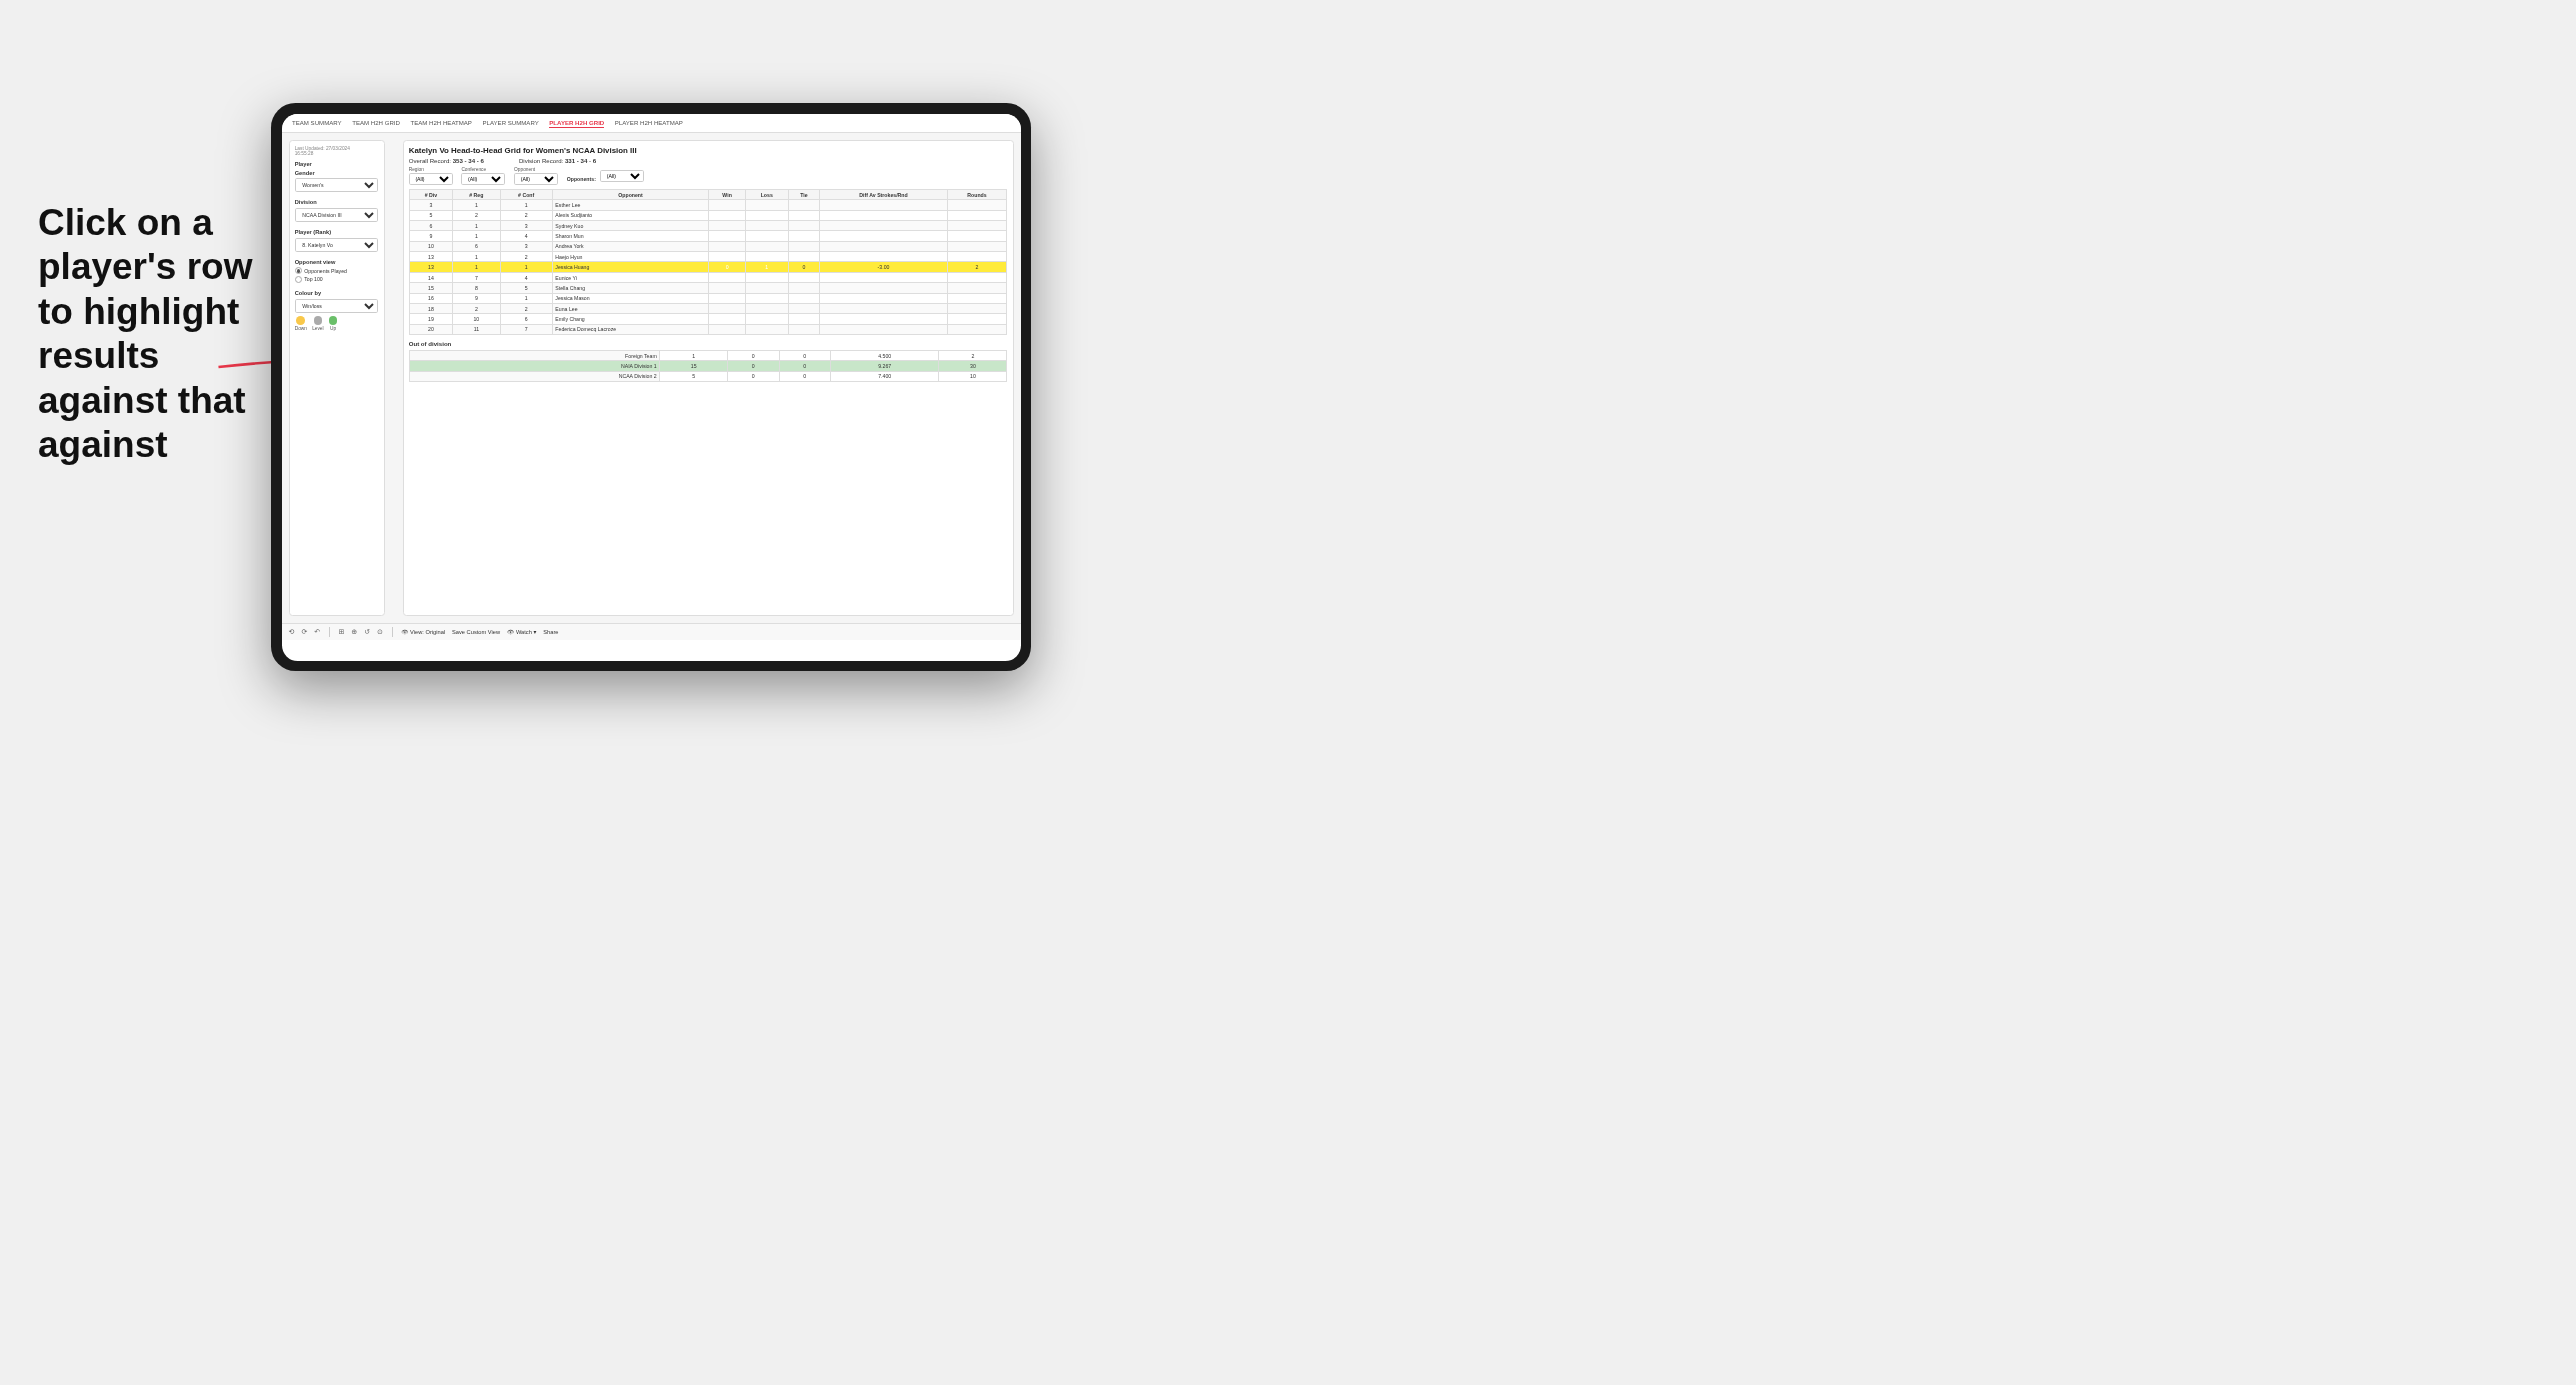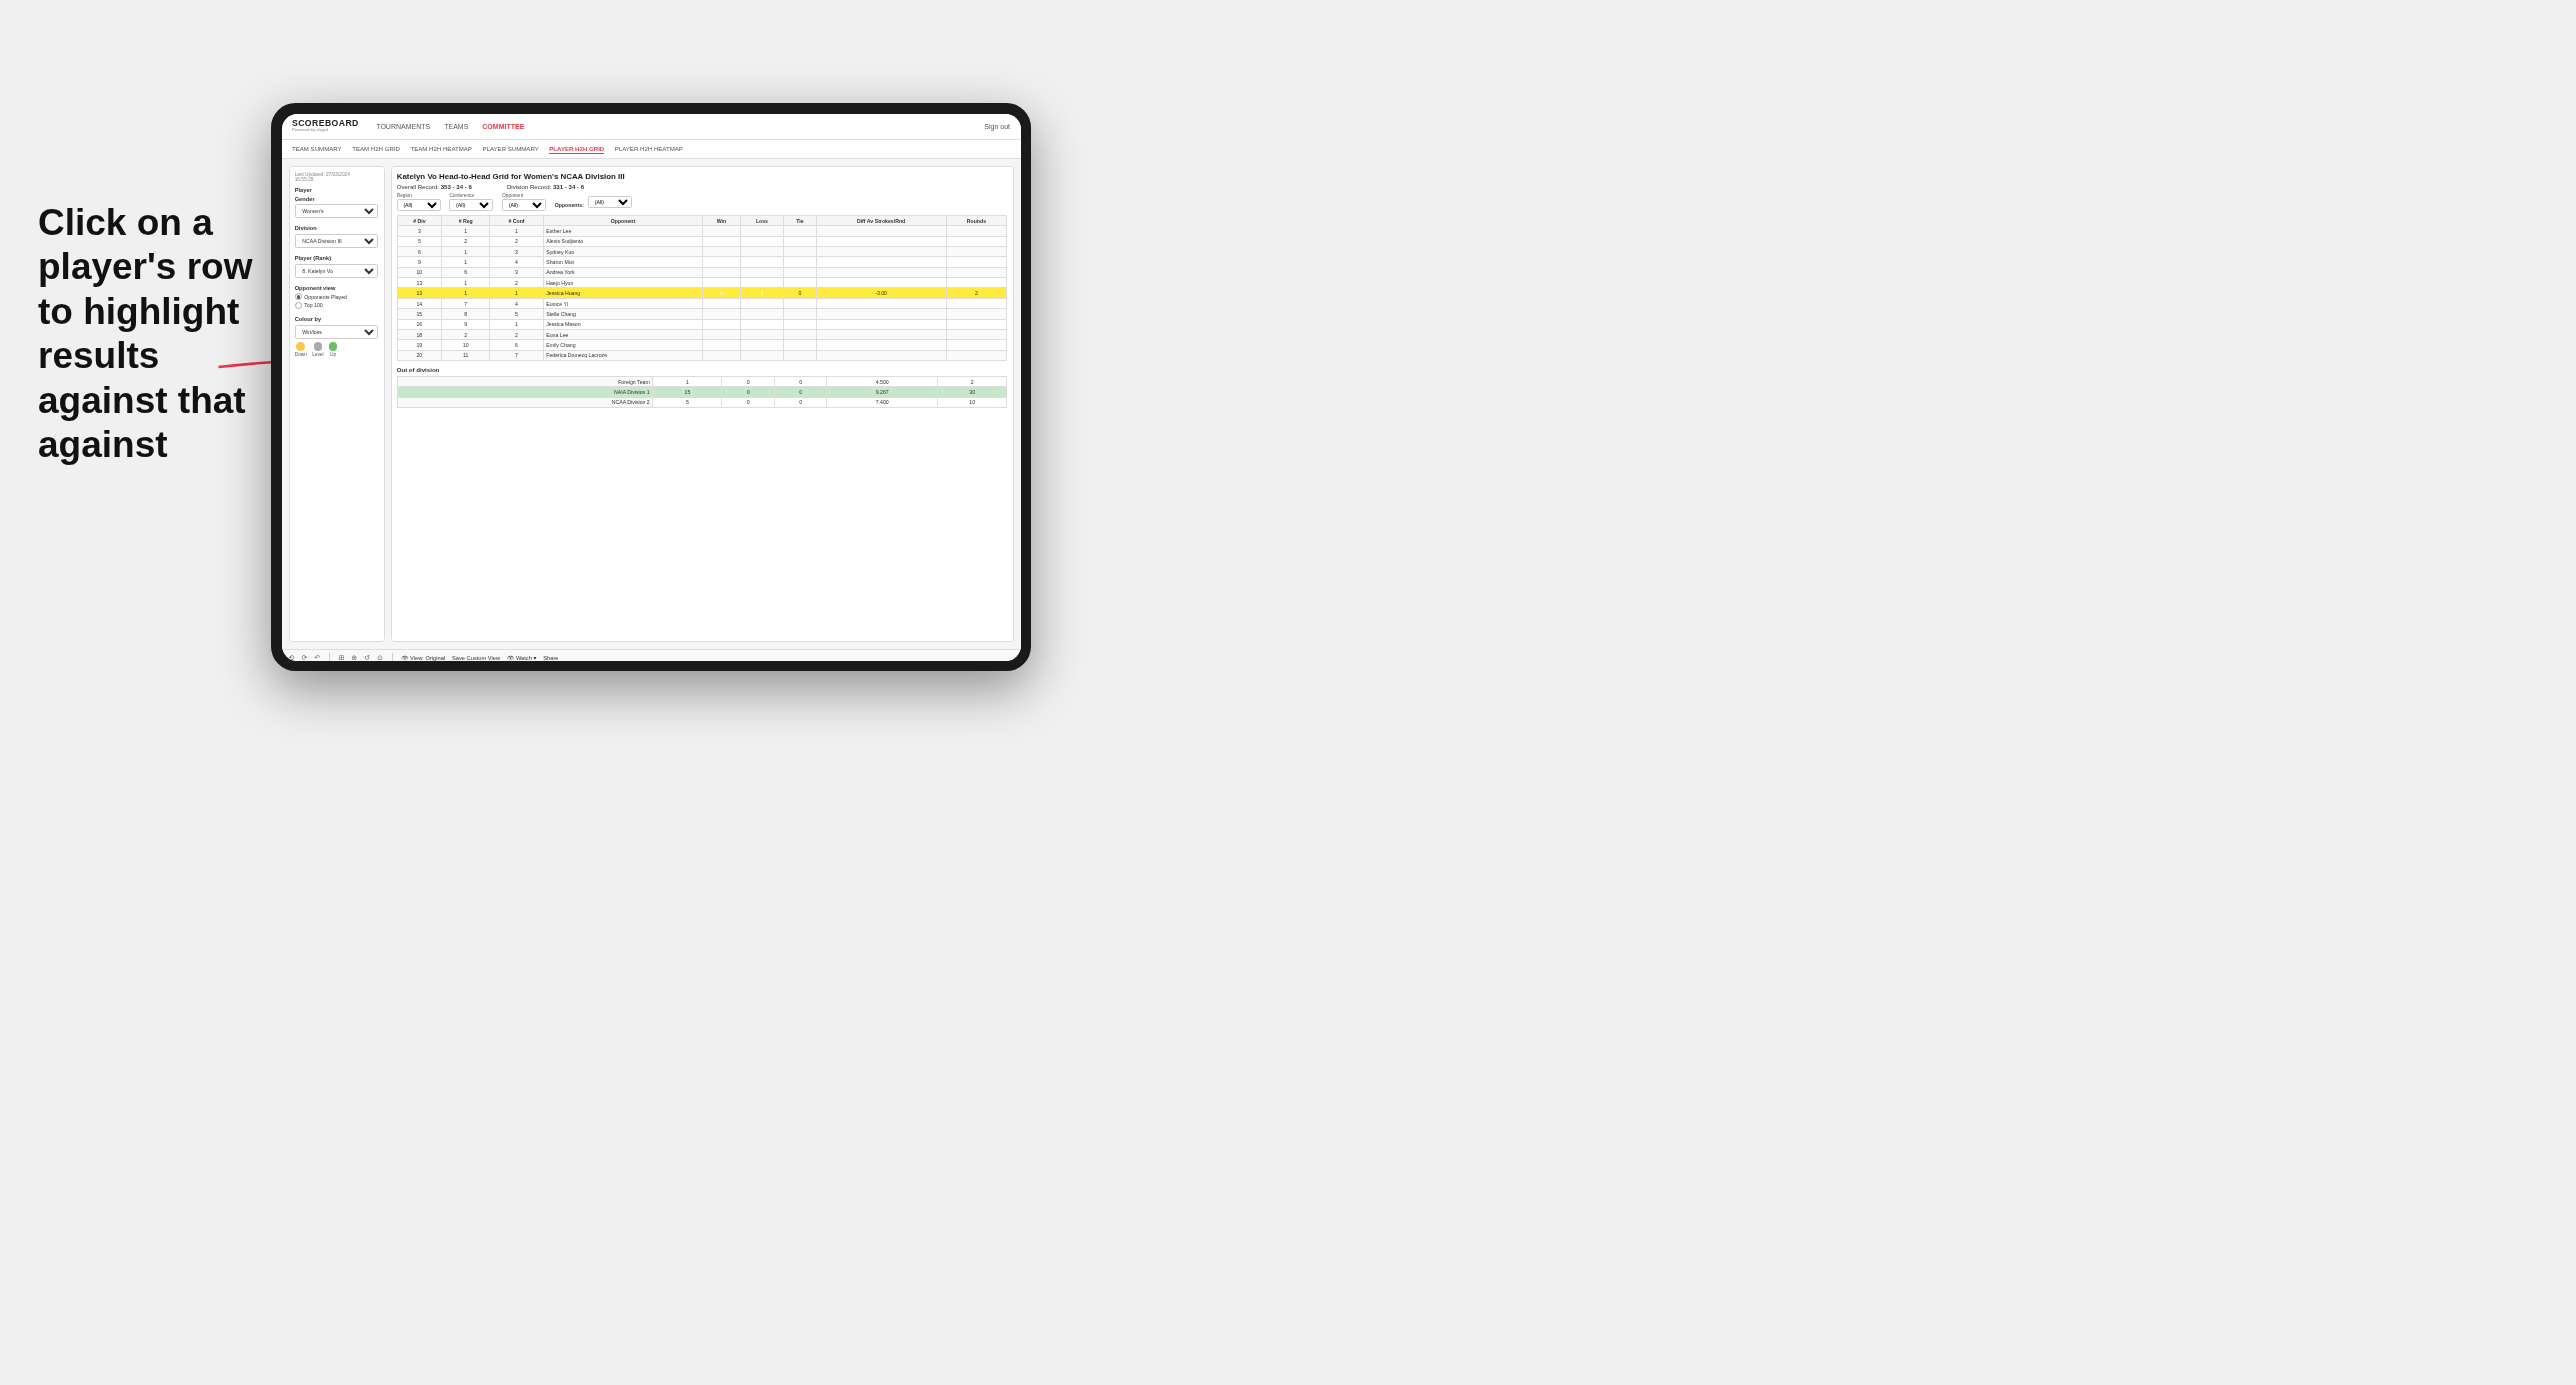--- a/index.html
+++ b/index.html
@@ -109,21 +109,21 @@
       border-bottom: 1.7px solid #e8374a;
       font-weight: bold;
     }
 
     
     .main-content {
       display: flex;
       height: calc(100% - 57px);
       background: #f5f5f5;
       padding: 7px;
-      gap: 6px;
+      gap: 18px;
     }
 
     
     .left-panel {
       width: 96px;
       background: #fff;
       border: 0.9px solid #ddd;
       border-radius: 3.5px;
       padding: 5.2px;
       font-size: 6.1px;
@@ -423,32 +423,20 @@
     <marker id="arrowhead" markerWidth="8" markerHeight="6" refX="8" refY="3" orient="auto">
       <polygon points="0 0, 8 3, 0 6" fill="#e8374a"></polygon>
     </marker>
   </defs>
   <path d="M 20,40 Q 200,20 380,40" stroke="#e8374a" stroke-width="3" fill="none" marker-end="url(#arrowhead)"></path>
 </svg>
 
 <div class="device-frame">
   <div class="device-screen">
 
-    <div class="nav-bar">
-      <div class="logo">
-        <span class="logo-title">SCOREBOARD</span>
-        <span class="logo-sub">Powered by clippd</span>
-      </div>
-      <div class="nav-items">
-        <span class="nav-item">TOURNAMENTS</span>
-        <span class="nav-item">TEAMS</span>
-        <span class="nav-item active">COMMITTEE</span>
-      </div>
-      <span class="sign-out">Sign out</span>
-    </div>
 
     <div class="sub-nav">
       <span class="sub-nav-item">TEAM SUMMARY</span>
       <span class="sub-nav-item">TEAM H2H GRID</span>
       <span class="sub-nav-item">TEAM H2H HEATMAP</span>
       <span class="sub-nav-item">PLAYER SUMMARY</span>
       <span class="sub-nav-item active">PLAYER H2H GRID</span>
       <span class="sub-nav-item">PLAYER H2H HEATMAP</span>
     </div>
 

